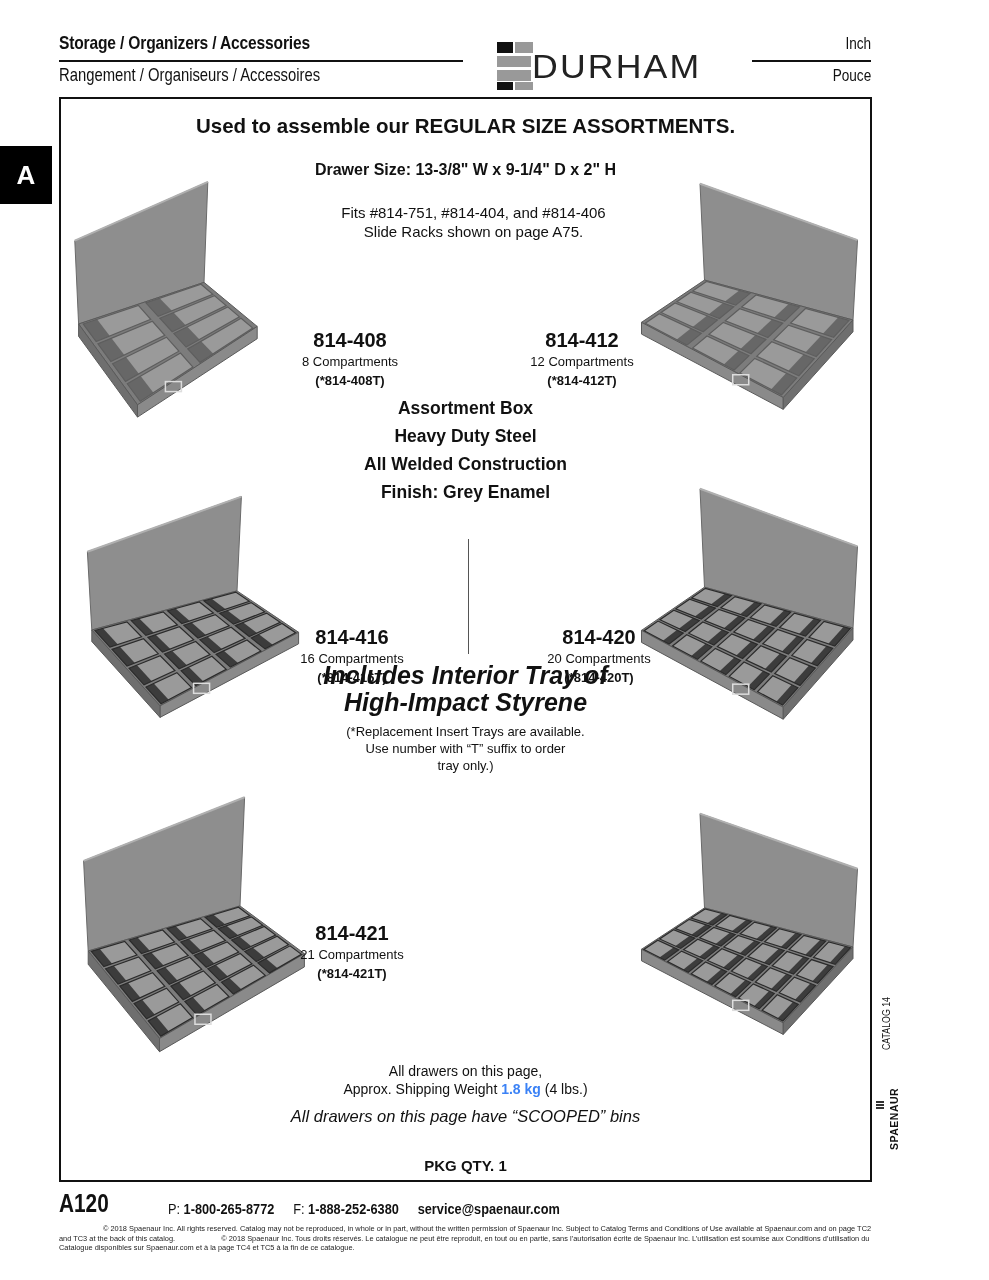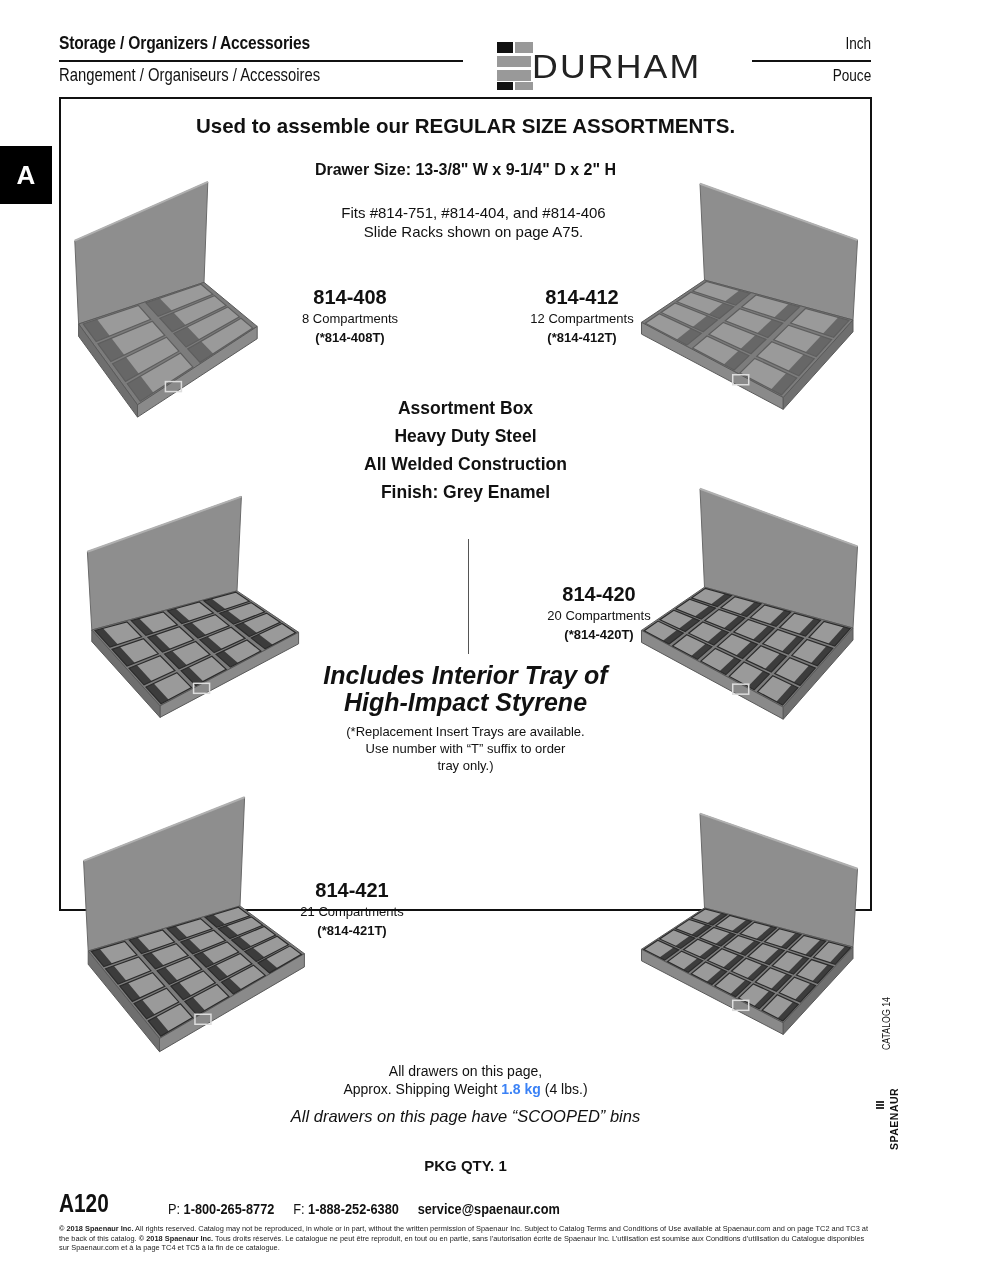--- a/index.html
+++ b/index.html
@@ -12,28 +12,28 @@
   .hdr-left-2 { position: absolute; left: 59px; top: 64px; font-size: 19px; transform: scaleX(0.78); transform-origin: left center; }
   .hdr-right-1 { position: absolute; right: 118px; top: 34px; font-size: 17px; transform: scaleX(0.8); transform-origin: right center; }
   .hdr-rule-r1 { position: absolute; left: 752px; top: 60px; width: 119px; height: 2px; background: #111; }
   .hdr-right-2 { position: absolute; right: 118px; top: 66px; font-size: 17px; transform: scaleX(0.8); transform-origin: right center; }
   .logo-text { position: absolute; left: 532px; top: 48px; font-size: 33px; letter-spacing: 2px; font-weight: normal; color: #222; transform: scaleX(1.08); transform-origin: left center; }
 
   
   .tab-a { position: absolute; left: 0; top: 146px; width: 52px; height: 58px; background: #000; color: #fff; font-weight: bold; font-size: 26px; display: flex; align-items: center; justify-content: center; }
 
   
-  .frame { position: absolute; left: 59px; top: 97px; width: 813px; height: 814px; border: 2px solid #111; }
+  .frame { position: absolute; left: 59px; top: 97px; width: 813px; height: 1085px; border: 2px solid #111; }
 
   .center { position: absolute; left: 0; width: 100%; text-align: center; }
   .title { top: 15px; font-size: 20.5px; font-weight: bold; }
   .drawer-size { top: 62px; font-size: 16px; font-weight: bold; }
   .fits { top: 104px; font-size: 15px; line-height: 19px; padding-left: 16px; }
 
-  .prod { position: absolute; width: 180px; text-align: center; }
+  .prod { position: absolute; width: 180px; text-align: center; margin-top: 43px; }
   .prod .num { font-size: 20px; font-weight: bold; line-height: 24px; }
   .prod .comp { font-size: 13px; line-height: 20px; text-align: center; }
   .prod .tray { font-size: 13px; font-weight: bold; line-height: 18px; }
 
   .features { top: 295px; font-size: 17.5px; font-weight: bold; line-height: 28px; }
   .divider { position: absolute; left: 407px; top: 440px; width: 1px; height: 115px; background: #555; }
 
   .includes { top: 563px; font-size: 25px; font-weight: bold; font-style: italic; line-height: 27px; }
   .replacement { top: 624px; font-size: 13px; line-height: 17px; }
 
@@ -49,21 +49,21 @@
   .side-catalog { position: absolute; left: 880px; top: 1050px; font-size: 11px; transform: rotate(-90deg) scaleX(0.8); transform-origin: left top; white-space: nowrap; }
   .side-brand { position: absolute; left: 888px; top: 1150px; font-size: 10.5px; font-weight: bold; letter-spacing: 0.5px; transform: rotate(-90deg); transform-origin: left top; white-space: nowrap; }
   .side-brand-mark { position: absolute; left: 876px; top: 1101px; width: 8px; height: 9px; }
 
   
   .page-num { position: absolute; left: 59px; top: 1188px; font-size: 26px; font-weight: bold; transform: scaleX(0.8); transform-origin: left center; }
   .contact { position: absolute; left: 168px; top: 1200px; font-size: 15px; transform: scaleX(0.85); transform-origin: left center; white-space: nowrap; }
   .contact b { font-weight: bold; }
   .contact .sp { display: inline-block; width: 18px; }
   .legal { position: absolute; left: 59px; top: 1224px; width: 813px; font-size: 7.4px; line-height: 9.6px; color: #222; }
-  .legal b { font-weight: bold; }
+  .legal b { font-weight: normal; margin-left: 44px; }
 </style>
 </head>
 <body>
 
 <div class="hdr-left-1">Storage / Organizers / Accessories</div>
 <div class="hdr-rule-l1"></div>
 <div class="hdr-left-2">Rangement / Organiseurs / Accessoires</div>
 
 <div>
   <svg style="position:absolute;left:497px;top:42px" width="36" height="48">
@@ -365,20 +365,25 @@
 
   <div class="center features">
     <div>Assortment Box</div>
     <div>Heavy Duty Steel</div>
     <div>All Welded Construction</div>
     <div>Finish: Grey Enamel</div>
   </div>
 
   <div class="divider"></div>
 
+  <div class="prod" style="left:201px;top:483px">
+    <div class="num">814-416</div>
+    <div class="comp">16 Compartments</div>
+    <div class="tray">(*814-416T)</div>
+  </div>
   <div class="prod" style="left:448px;top:483px">
     <div class="num">814-420</div>
     <div class="comp">20 Compartments</div>
     <div class="tray">(*814-420T)</div>
   </div>
 
   <div class="center includes">
     <div>Includes Interior Tray of</div>
     <div>High-Impact Styrene</div>
   </div>

